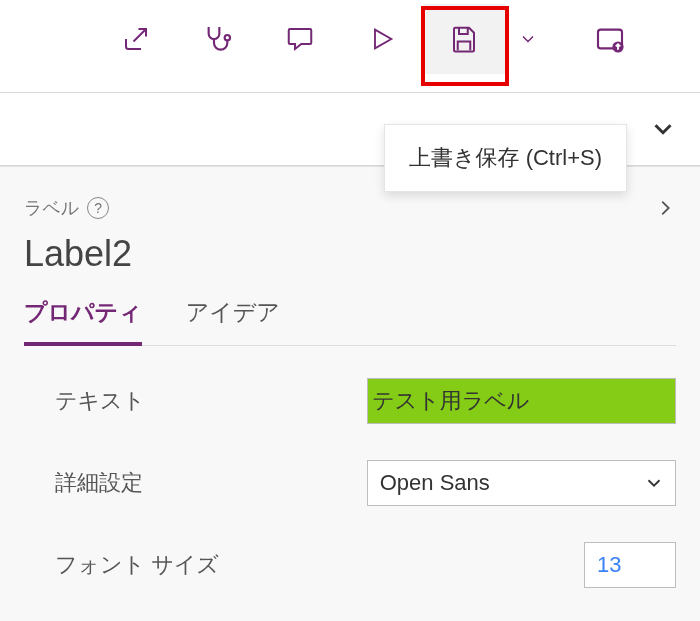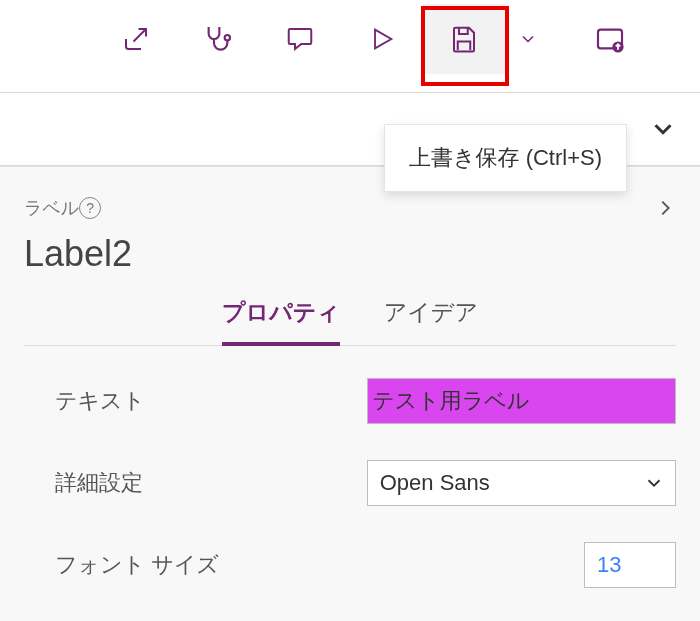--- a/index.html
+++ b/index.html
@@ -86,20 +86,21 @@
   }
   .panel-header {
     display: flex;
     align-items: center;
     justify-content: space-between;
     margin-bottom: 10px;
   }
   .panel-header-left {
     display:flex;
     align-items:center;
+    gap: 8px;
   }
   .panel-type {
     font-size: 18px;
     color: #777;
   }
   .help-icon {
     width: 22px; height: 22px;
     border: 1.5px solid #888;
     border-radius: 50%;
     display:flex; align-items:center; justify-content:center;
@@ -108,21 +109,20 @@
   .ctrl-name {
     font-size: 36px;
     color: #444;
     margin-bottom: 22px;
   }
   .tabs {
     display:flex;
     gap: 44px;
     border-bottom: 1px solid #ddd;
     margin-bottom: 0;
-    justify-content: center;
   }
   .tab {
     font-size: 23px;
     color: #555;
     padding: 0 0 14px 0;
     cursor: pointer;
     border-bottom: 4px solid transparent;
     margin-bottom: -1px;
   }
   .tab.active {
@@ -141,21 +141,21 @@
   }
   .prop-label {
     font-size: 22px;
     color: #555;
     width: 330px;
   }
   .prop-input {
     width: 326px;
     height: 46px;
     border: 1px solid #bdbdbd;
-    background: #d946ef;
+    background: #84cc16;
     font-size: 22px;
     padding: 4px 4px;
     color: #333;
     font-family: inherit;
   }
   .prop-select {
     width: 326px;
     height: 46px;
     border: 1px solid #bdbdbd;
     background: #fff;

